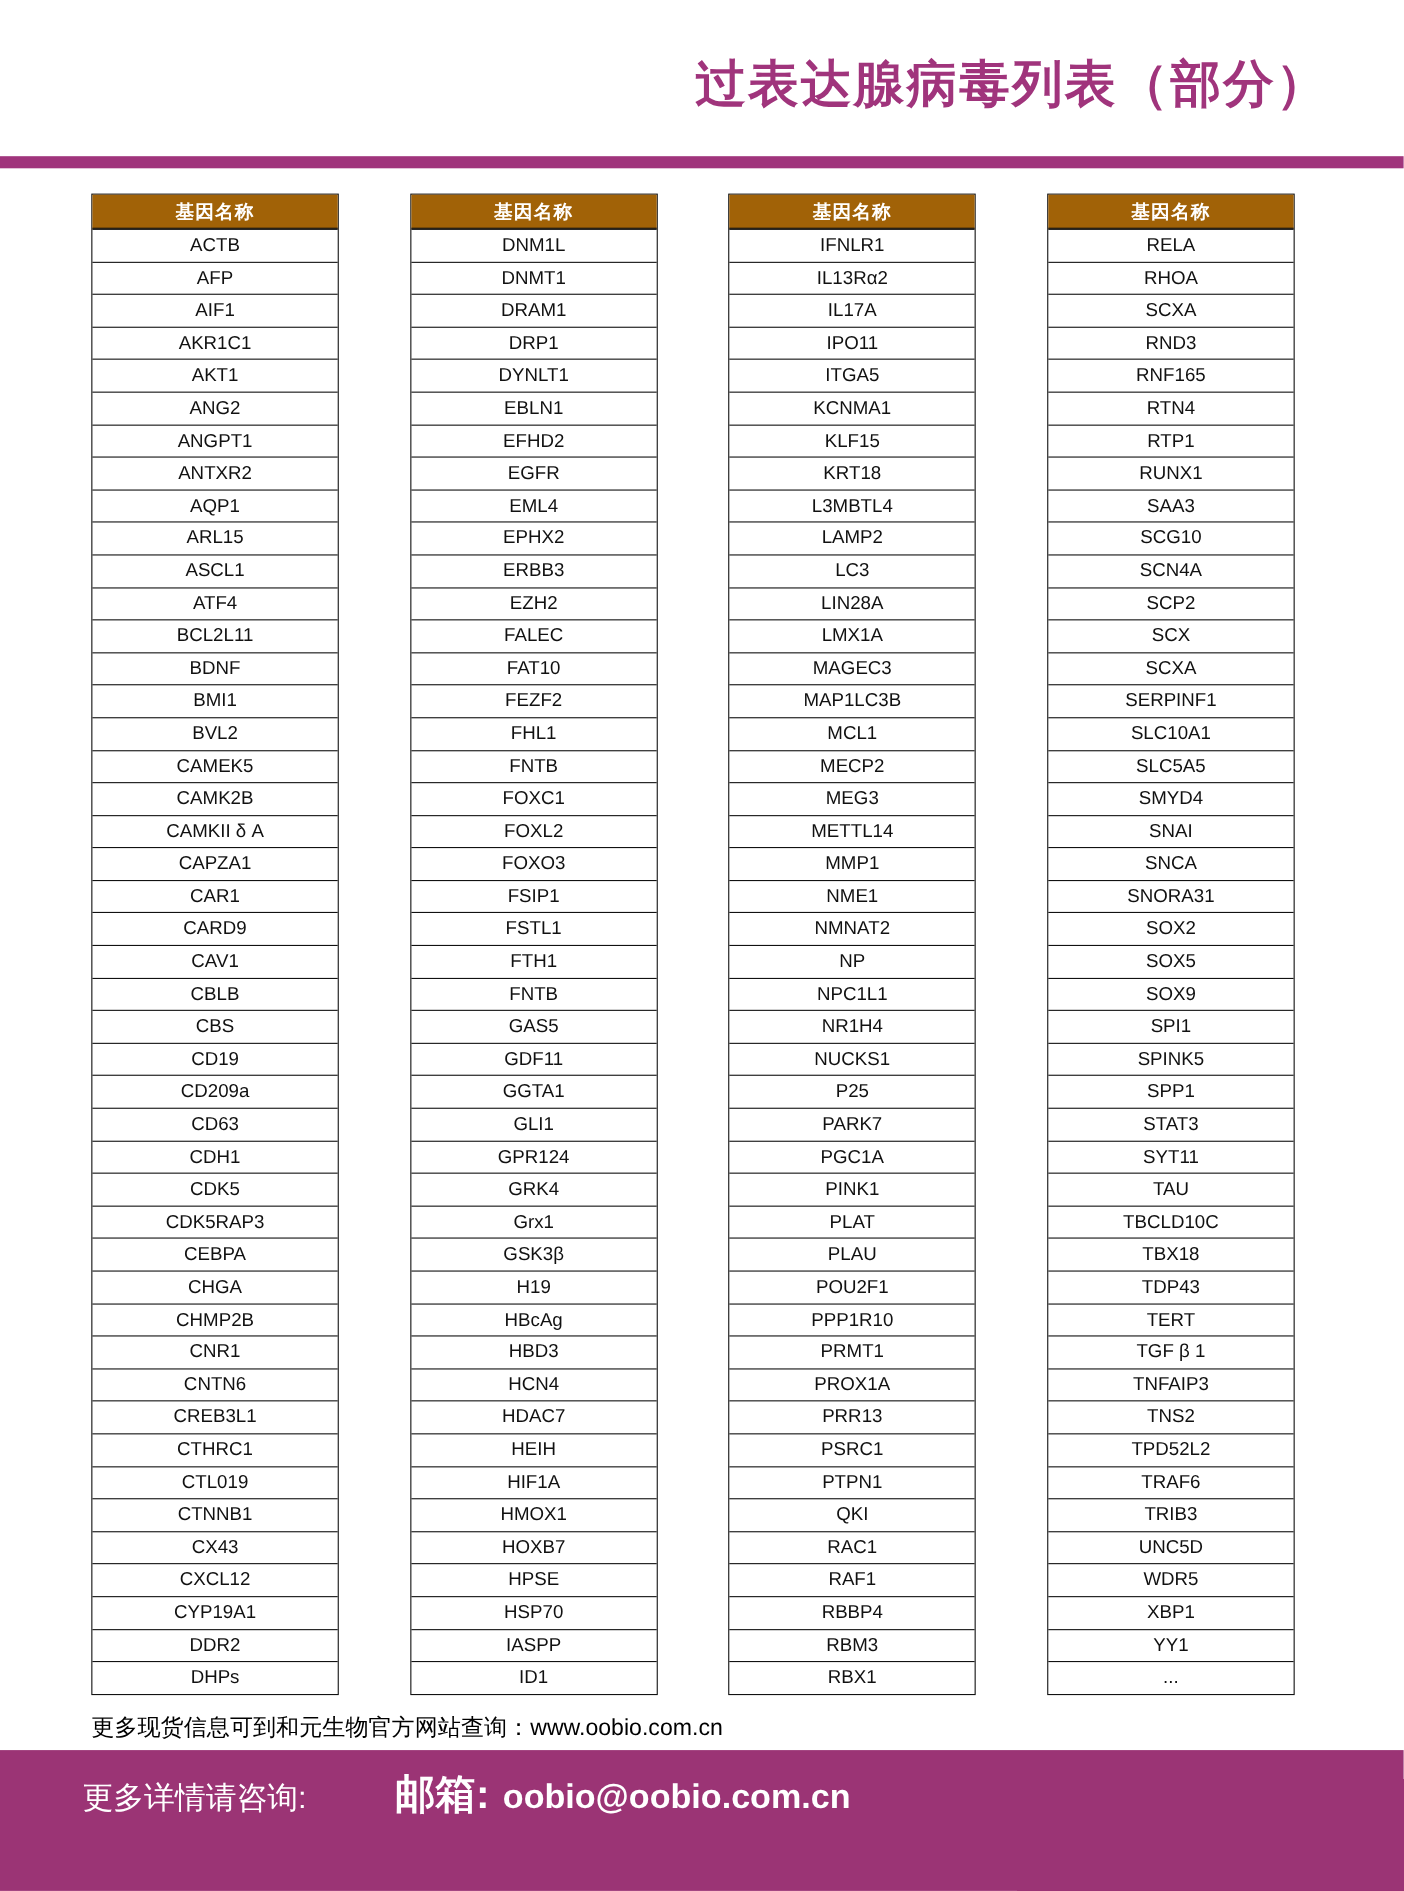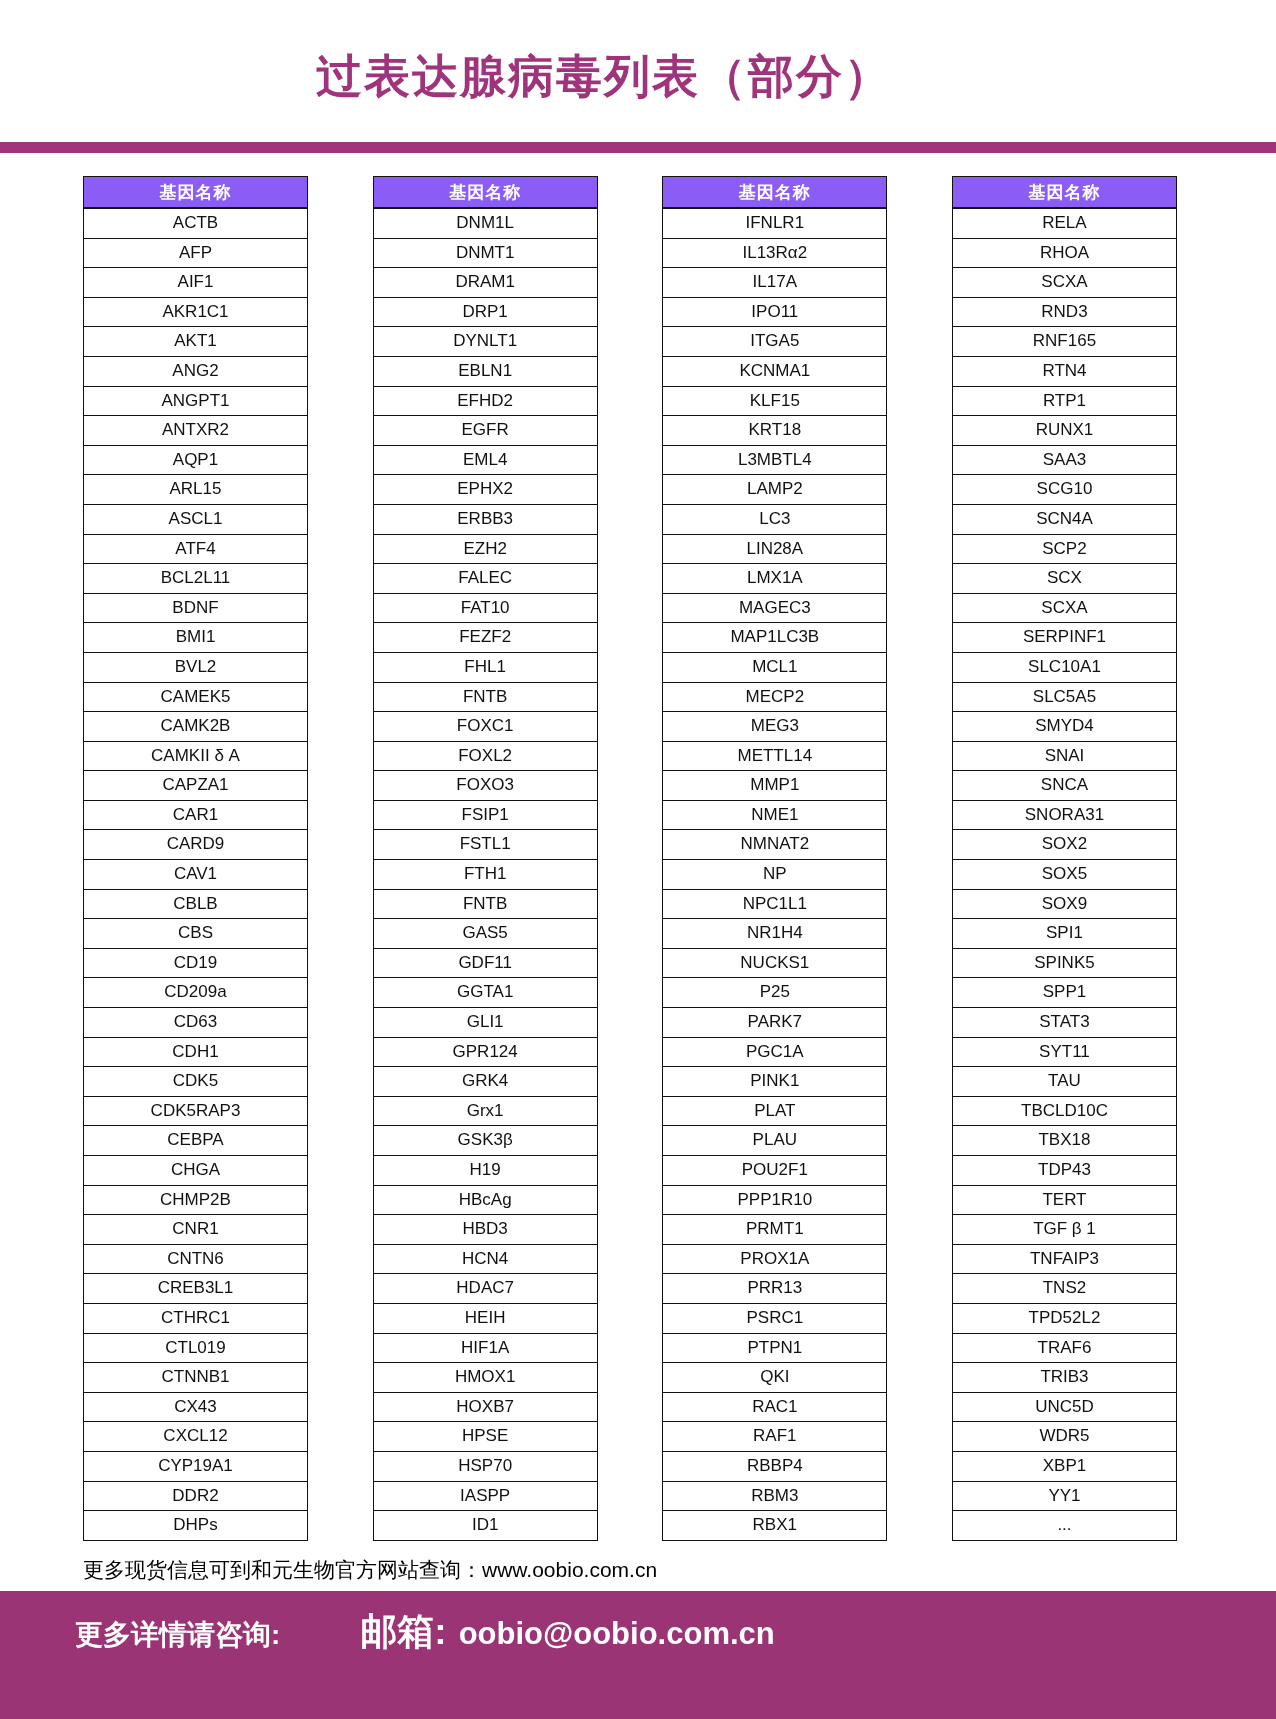--- a/index.html
+++ b/index.html
@@ -5,42 +5,42 @@
   html,body{margin:0;padding:0;}
   body{
     width:1276px;height:1719px;
     background:#ffffff;
     font-family:"Liberation Sans", sans-serif;
     position:relative;
     overflow:hidden;
   }
   .page-title{
     position:absolute;top:46px;left:0;width:1208px;
-    text-align:center;
+    text-align:right;
     font-size:46px;font-weight:bold;letter-spacing:2px;
     color:#A0347C;
     white-space:nowrap;
   }
   .band{
     position:absolute;top:142px;left:0;width:1276px;height:11px;
     background:#A0347C;
   }
   .tables{
     position:absolute;top:176px;left:83px;width:1094px;
     display:flex;justify-content:space-between;
   }
   .gene-table{
     width:225px;
     border:1px solid #111111;
     background:#ffffff;
     box-sizing:border-box;
   }
   .gene-header{
     height:31px;line-height:31px;
-    background:#8b5cf6;
+    background:#a16207;
     color:#ffffff;
     font-size:17px;font-weight:bold;
     text-align:center;
     letter-spacing:1px;
     border-bottom:1px solid #111111;
     box-sizing:border-box;
   }
   .gene-row{
     height:29.6px;line-height:28.6px;
     text-align:center;
@@ -60,21 +60,21 @@
   .footer{
     position:absolute;top:1591px;left:0;width:1276px;height:128px;
     background:#9B3475;
     color:#ffffff;
   }
   .footer-line1{
     position:absolute;top:16px;left:75px;right:60px;
     display:flex;align-items:baseline;
     white-space:nowrap;
   }
-  .contact-label{font-size:28px;font-weight:bold;}
+  .contact-label{font-size:28px;font-weight:normal;}
   .phone-number{font-size:50px;font-weight:bold;margin-left:10px;letter-spacing:1px;line-height:1;}
   .email-label{font-size:37px;font-weight:bold;margin-left:80px;}
   .email-address{font-size:31px;font-weight:bold;margin-left:12px;}
   .footer-line2{
     position:absolute;top:86px;left:75px;
     font-size:21px;font-weight:bold;letter-spacing:6.5px;
     white-space:nowrap;
   }
 </style>
 </head>

